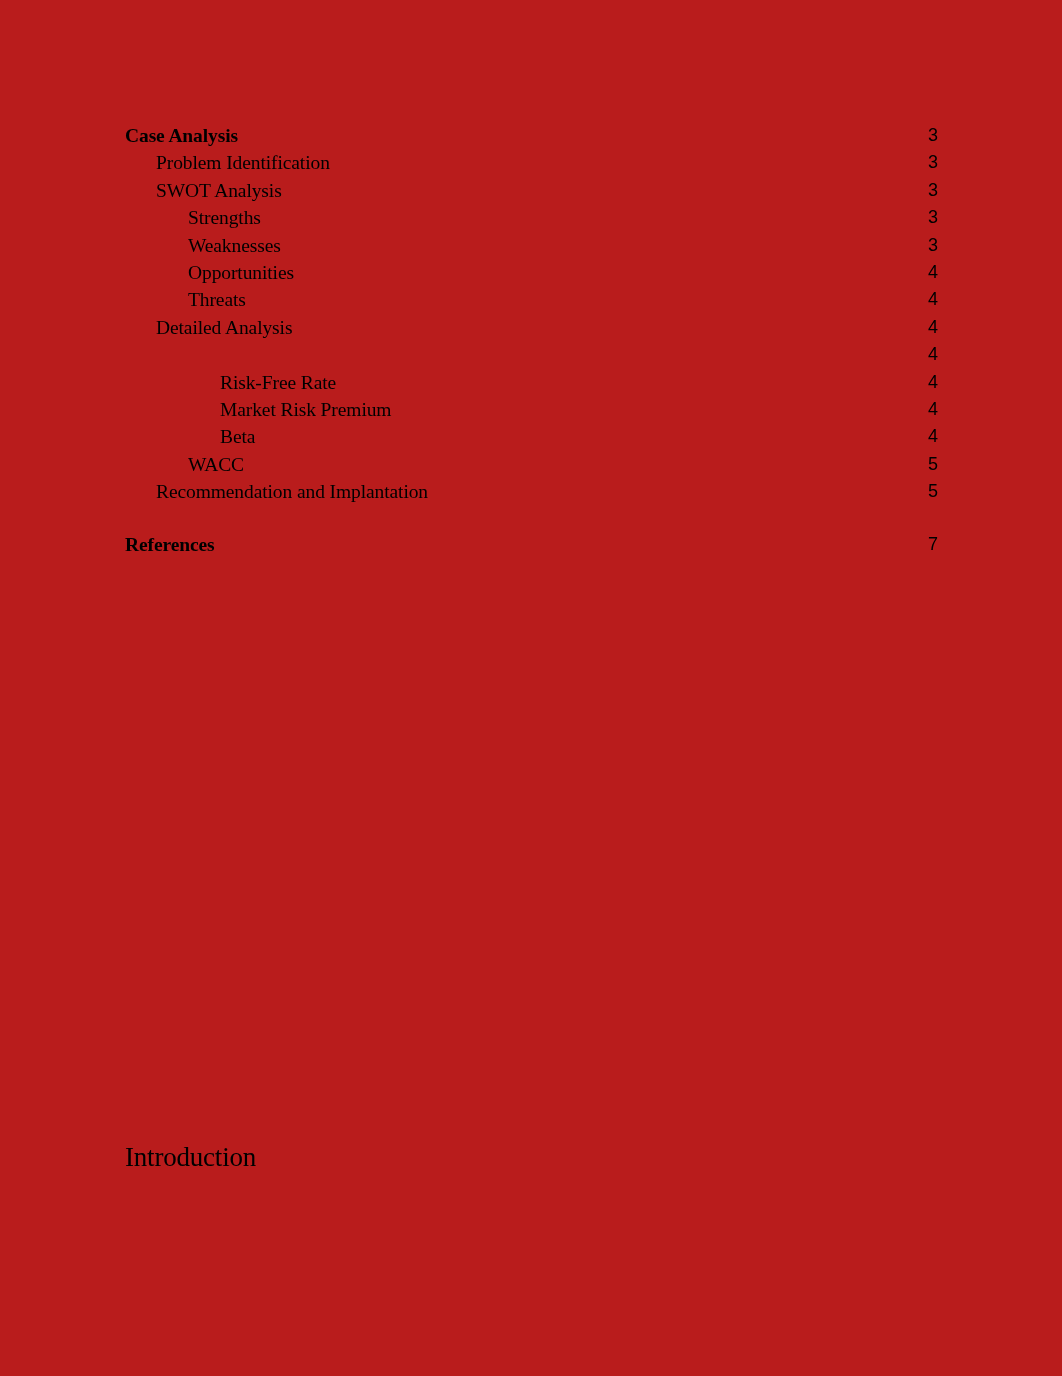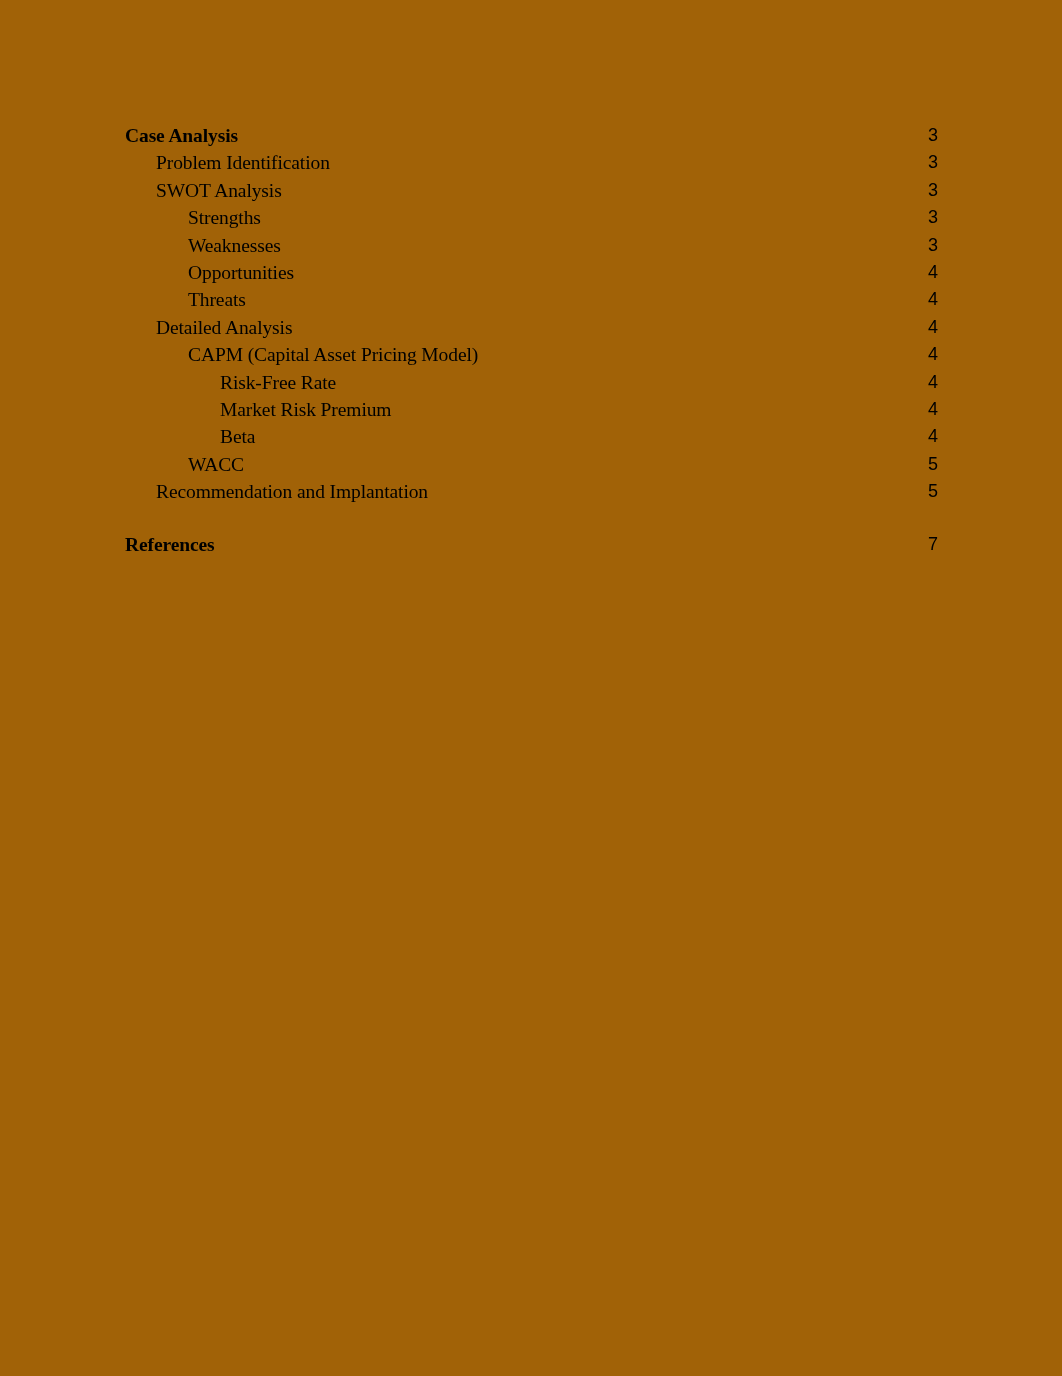--- a/index.html
+++ b/index.html
@@ -12,21 +12,21 @@
     height: 1376px;
     position: relative;
     font-family: "Liberation Serif", "DejaVu Serif", serif;
     color: #000000;
     overflow: hidden;
   }
 
   .page {
     position: absolute;
     inset: 0;
-    background: #a16207;
+    background: #b91c1c;
   }
 
   
   .toc {
     position: absolute;
     left: 125px;
     top: 122px;
     width: 815px;
   }
 
@@ -91,25 +91,26 @@
 
   <div class="toc">
       <div class="toc-row lvl-1"><span class="toc-label">Case Analysis</span><span class="toc-page">3</span></div>
       <div class="toc-row lvl-2"><span class="toc-label">Problem Identification</span><span class="toc-page">3</span></div>
       <div class="toc-row lvl-2"><span class="toc-label">SWOT Analysis</span><span class="toc-page">3</span></div>
       <div class="toc-row lvl-3"><span class="toc-label">Strengths</span><span class="toc-page">3</span></div>
       <div class="toc-row lvl-3"><span class="toc-label">Weaknesses</span><span class="toc-page">3</span></div>
       <div class="toc-row lvl-3"><span class="toc-label">Opportunities</span><span class="toc-page">4</span></div>
       <div class="toc-row lvl-3"><span class="toc-label">Threats</span><span class="toc-page">4</span></div>
       <div class="toc-row lvl-2"><span class="toc-label">Detailed Analysis</span><span class="toc-page">4</span></div>
-      <div class="toc-row lvl-3"><span class="toc-label">CAPM (Capital Asset Pricing Model)</span><span class="toc-page">4</span></div>
+      <div class="toc-row lvl-3"><span class="toc-page">4</span></div>
       <div class="toc-row lvl-4"><span class="toc-label">Risk-Free Rate</span><span class="toc-page">4</span></div>
       <div class="toc-row lvl-4"><span class="toc-label">Market Risk Premium</span><span class="toc-page">4</span></div>
       <div class="toc-row lvl-4"><span class="toc-label">Beta</span><span class="toc-page">4</span></div>
       <div class="toc-row lvl-3"><span class="toc-label">WACC</span><span class="toc-page">5</span></div>
       <div class="toc-row lvl-2"><span class="toc-label">Recommendation and Implantation</span><span class="toc-page">5</span></div>
       <div class="toc-row lvl-1 gap-before"><span class="toc-label">References</span><span class="toc-page">7</span></div>
     </div>
 
   <div class="intro">
+    <h1 class="intro-heading">Introduction</h1>
   </div>
 
 </div>
 
 </body></html>

